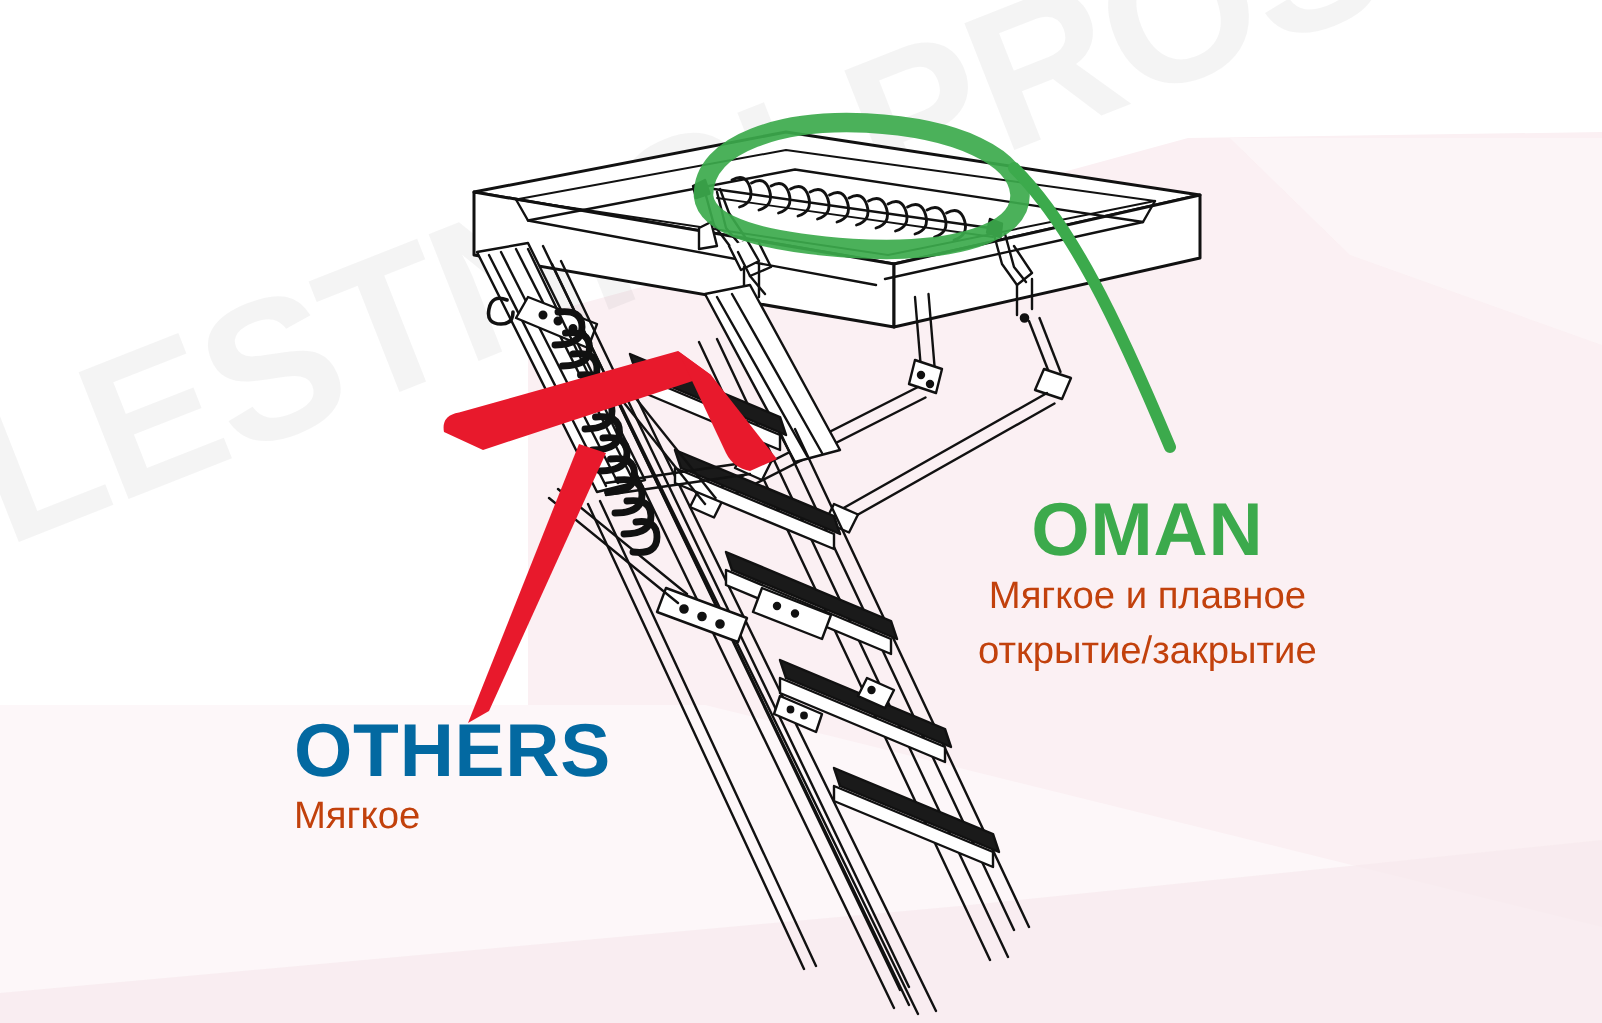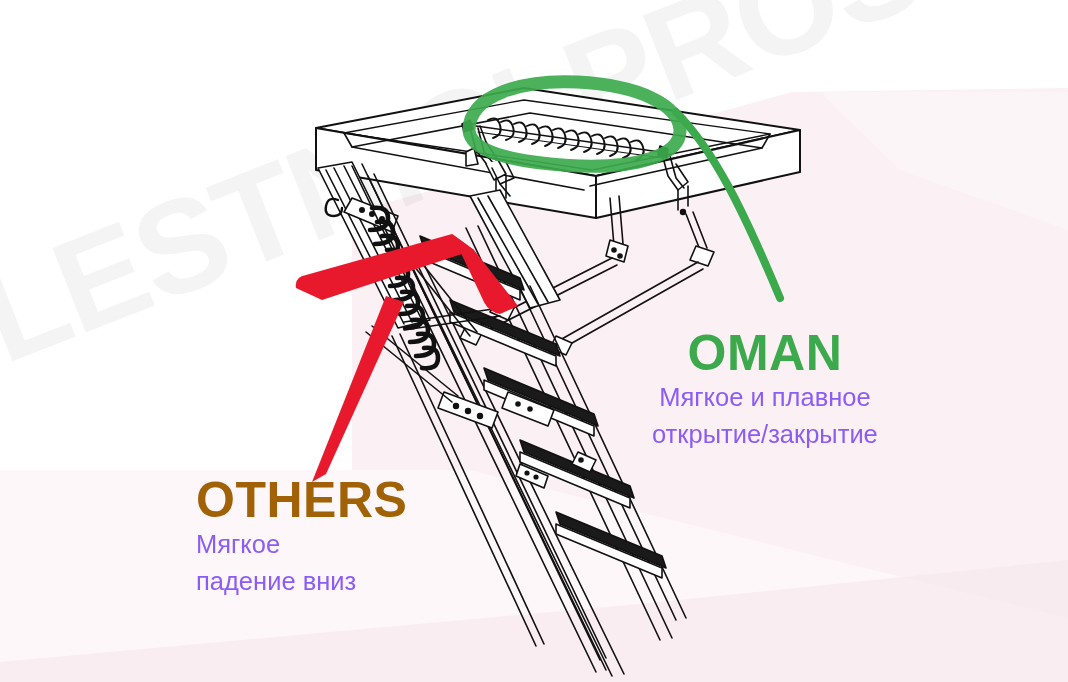--- a/index.html
+++ b/index.html
@@ -42,24 +42,24 @@
   .txt-block{position:absolute;}
 
   .label-head{
     font-weight:bold;
     font-size:50px;
     line-height:1.02;
     letter-spacing:0.5px;
     margin:0;
   }
   .label-head.green{color:#3caa4c;}
-  .label-head.red{color:#a16207;}
+  .label-head.red{color:#0369a1;}
 
   .label-sub{
-    color:#8b5cf6;
+    color:#c2410c;
     font-size:25.5px;
     line-height:1.46;
     margin:0;
     font-weight:400;
   }
 
   #oman-block{left:652px;top:328px;text-align:center;}
   #others-block{left:196px;top:475px;}
 </style>
 </head>
@@ -291,16 +291,15 @@
 
   <div class="txt-block" id="oman-block">
     <p class="label-head green">OMAN</p>
     <p class="label-sub">Мягкое и плавное</p>
     <p class="label-sub">открытие/закрытие</p>
   </div>
 
   <div class="txt-block" id="others-block">
     <p class="label-head red">OTHERS</p>
     <p class="label-sub">Мягкое</p>
-    <p class="label-sub">падение вниз</p>
   </div>
 
 </div>
 
 </body></html>

